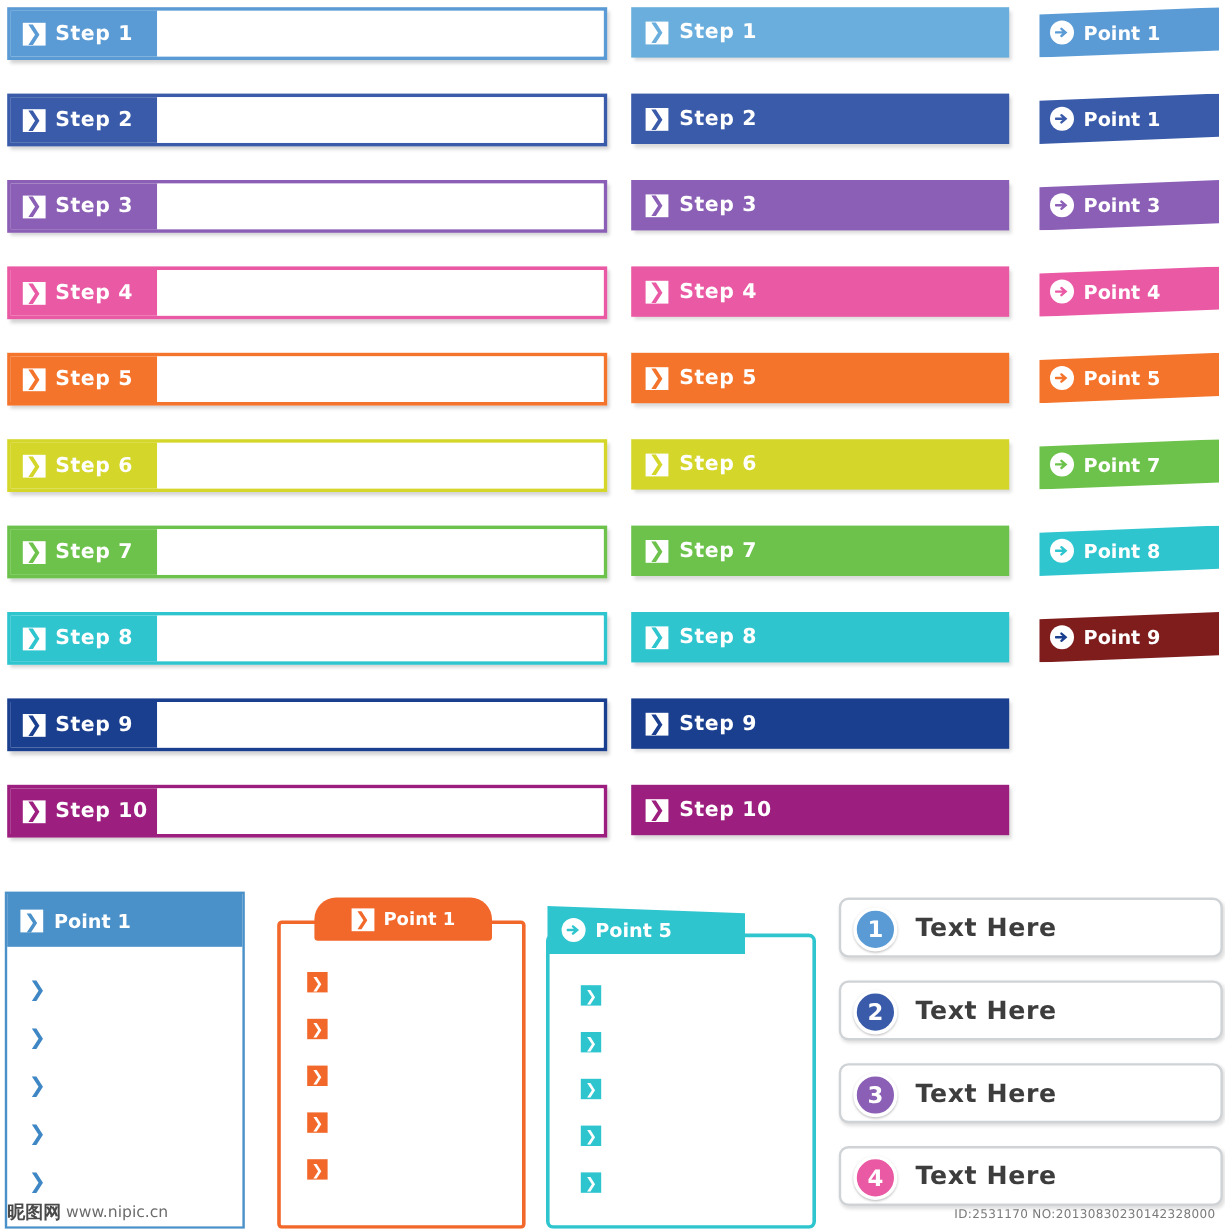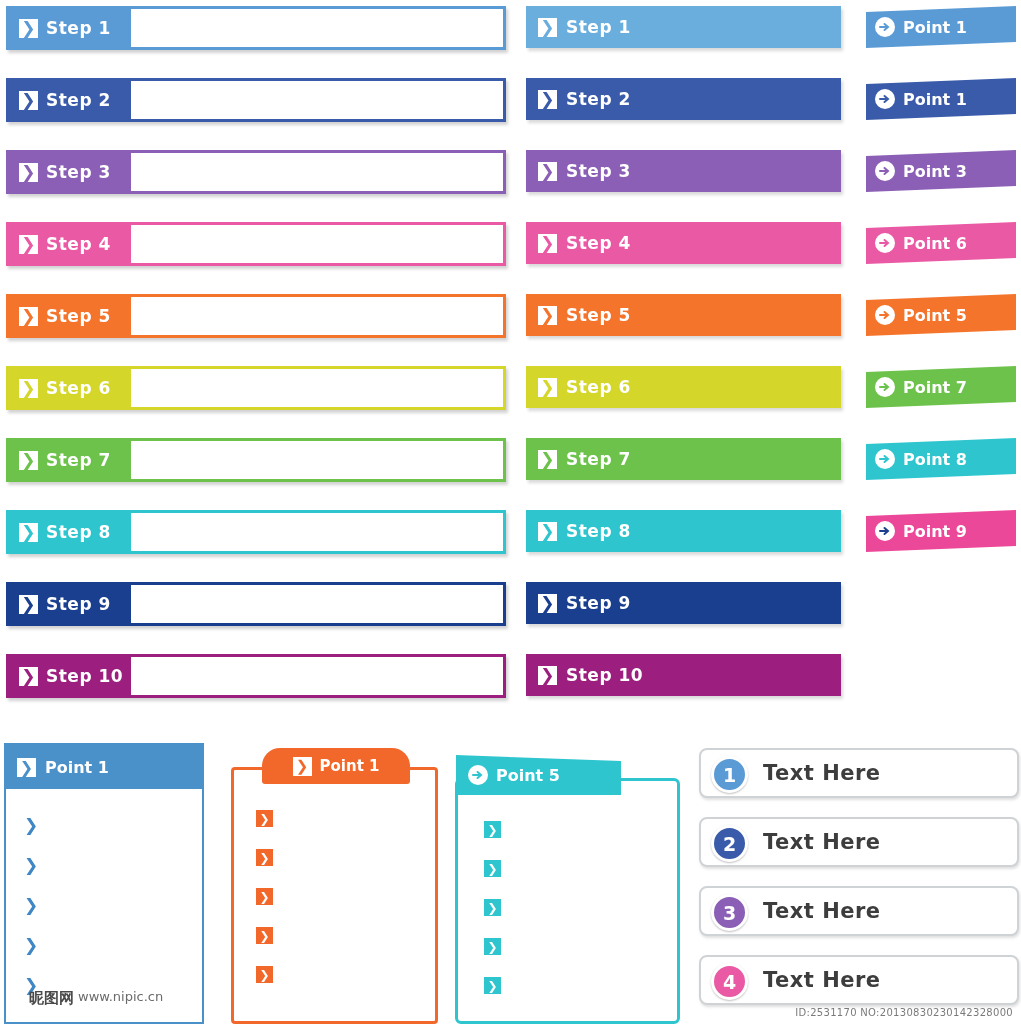--- a/index.html
+++ b/index.html
@@ -169,23 +169,23 @@
     box-shadow: 0 1px 2px rgba(0,0,0,0.25);
   }
   .pill .ptxt {
     margin-left:62px;
     font-size:21px; font-weight:bold; color:#3d3d3d;
     letter-spacing:0.5px;
   }
 
   
   .wm-left {
-    position:absolute; left:6px; bottom:16px;
+    position:absolute; left:6px; bottom:4px;
     font-size:13px; color:#6b6b6b;
-    display:flex; align-items:flex-start; gap:4px;padding-left:23px;
+    display:flex; align-items:center; gap:4px;
   }
   .wm-left .cn { font-size:15px; color:#4a4a4a; font-weight:bold; }
   .wm-right {
     position:absolute; right:8px; bottom:6px;
     font-size:10px; color:#7a7a7a; letter-spacing:0.3px;
   }
 </style>
 </head>
 <body>
 
@@ -339,21 +339,21 @@
       <span class="fold"></span>
     </div>
   </div>
   <div class="ribbon-wrap">
     <div class="ribbon" style="background:#ea59a4">
       <span class="circ-arrow">
         <svg width="12" height="12" viewBox="0 0 12 12">
             <path d="M1 6h7M5.5 3l3.5 3-3.5 3" stroke="#ea59a4" stroke-width="2" fill="none" stroke-linecap="round"></path>
           </svg>
       </span>
-      <span>Point 6</span>
+      <span>Point 4</span>
       <span class="fold"></span>
     </div>
   </div>
   <div class="ribbon-wrap">
     <div class="ribbon" style="background:#f4742c">
       <span class="circ-arrow">
         <svg width="12" height="12" viewBox="0 0 12 12">
             <path d="M1 6h7M5.5 3l3.5 3-3.5 3" stroke="#f4742c" stroke-width="2" fill="none" stroke-linecap="round"></path>
           </svg>
       </span>
@@ -377,21 +377,21 @@
       <span class="circ-arrow">
         <svg width="12" height="12" viewBox="0 0 12 12">
             <path d="M1 6h7M5.5 3l3.5 3-3.5 3" stroke="#2ec5cf" stroke-width="2" fill="none" stroke-linecap="round"></path>
           </svg>
       </span>
       <span>Point 8</span>
       <span class="fold"></span>
     </div>
   </div>
   <div class="ribbon-wrap">
-    <div class="ribbon" style="background:#ec4899">
+    <div class="ribbon" style="background:#7f1d1d">
       <span class="circ-arrow">
         <svg width="12" height="12" viewBox="0 0 12 12">
             <path d="M1 6h7M5.5 3l3.5 3-3.5 3" stroke="#1b3f8f" stroke-width="2" fill="none" stroke-linecap="round"></path>
           </svg>
       </span>
       <span>Point 9</span>
       <span class="fold"></span>
     </div>
   </div>
 </div>

